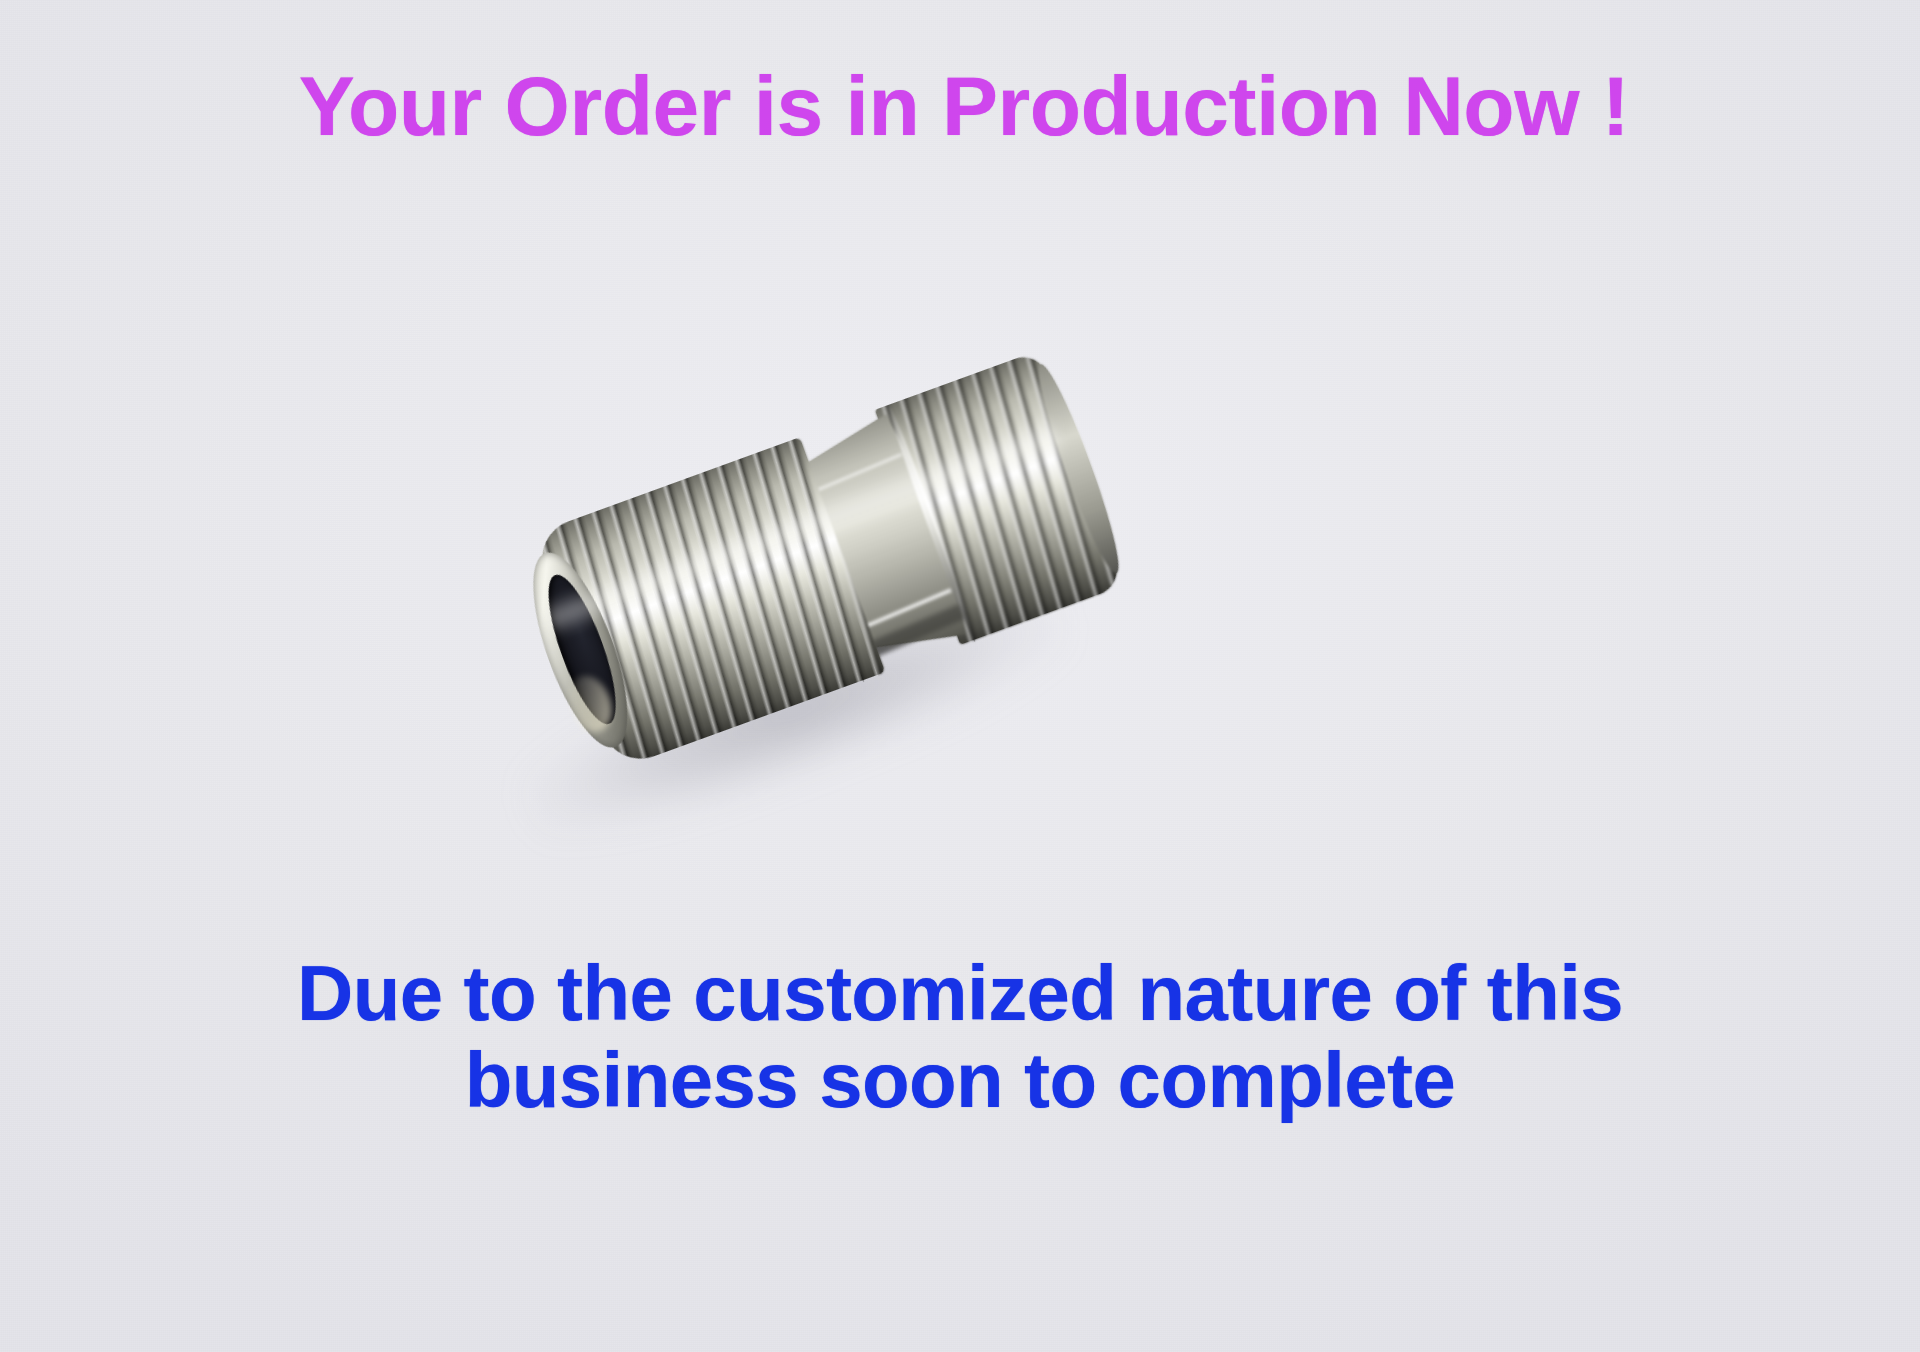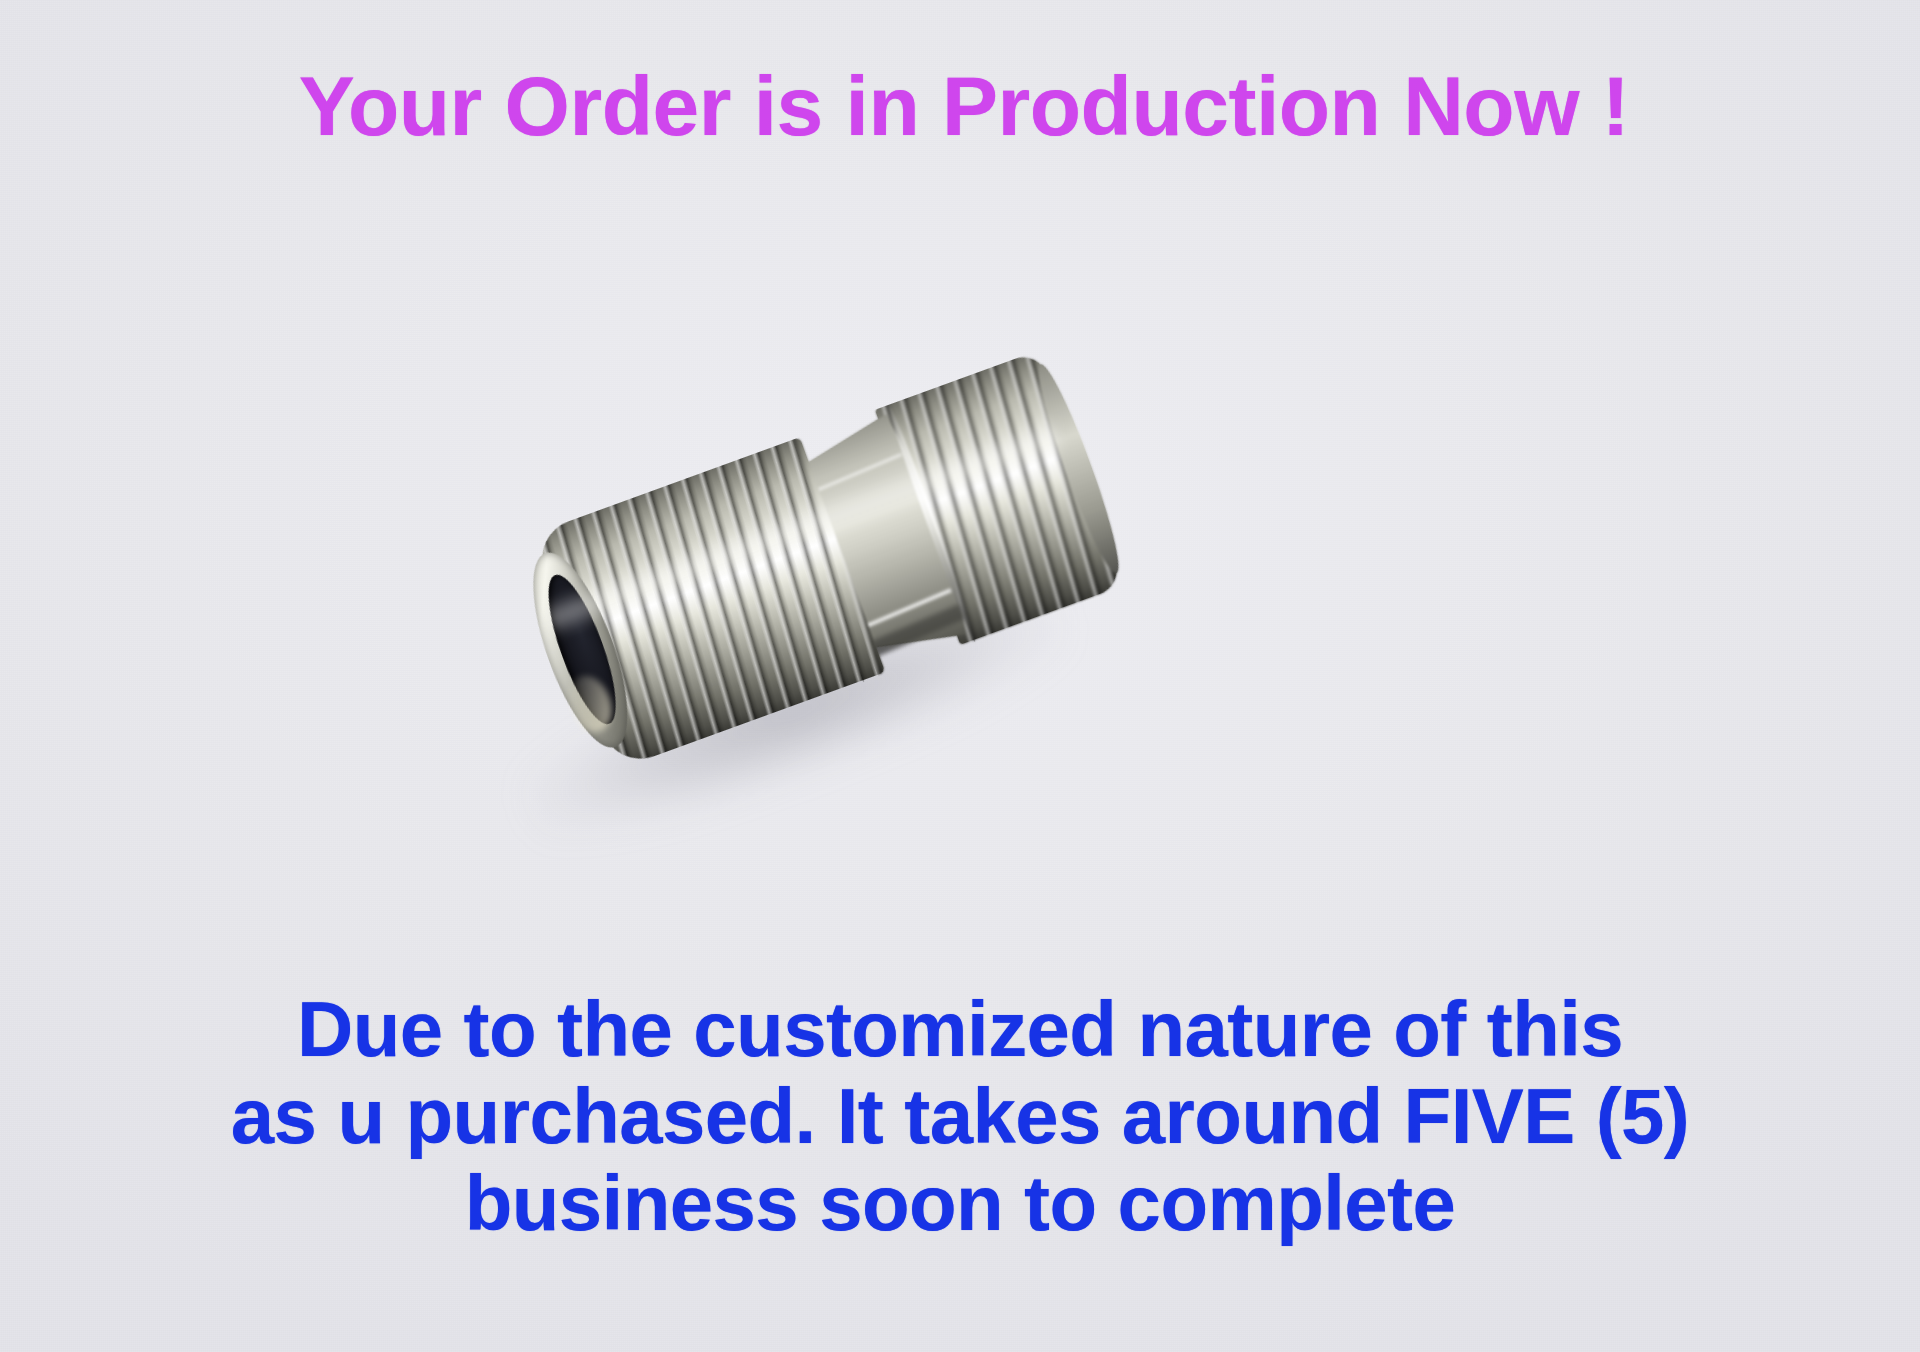--- a/index.html
+++ b/index.html
@@ -47,21 +47,21 @@
     letter-spacing: -0.5px;
     color: #cf46ed;
     white-space: nowrap;
     text-shadow: 0 0 1px rgba(190,60,225,.55);
   }
 
   
   #body-copy {
     position: absolute;
     left: 0;
-    top: 986px;
+    top: 950px;
     width: 1920px;
     text-align: center;
     font-size: 78px;
     line-height: 1.115;
     font-weight: bold;
     letter-spacing: -0.6px;
     color: #1733e6;
     text-shadow: 0 0 1px rgba(18,48,225,.6);
   }
   #body-copy .ln { display: block; white-space: nowrap; }
@@ -317,17 +317,16 @@
       <div id="bore-inner"></div>
       <div id="bore-glint"></div>
 
       <div id="sheen"></div>
       <div id="dof-blur"></div>
     </div>
   </div>
 
   <div id="body-copy">
     <span class="ln">Due to the customized nature of this</span>
-    <span class="ln">as u purchased. It takes around FIVE (5)</span>
     <span class="ln">business soon to complete</span>
   </div>
 
 </div>
 
 </body></html>

